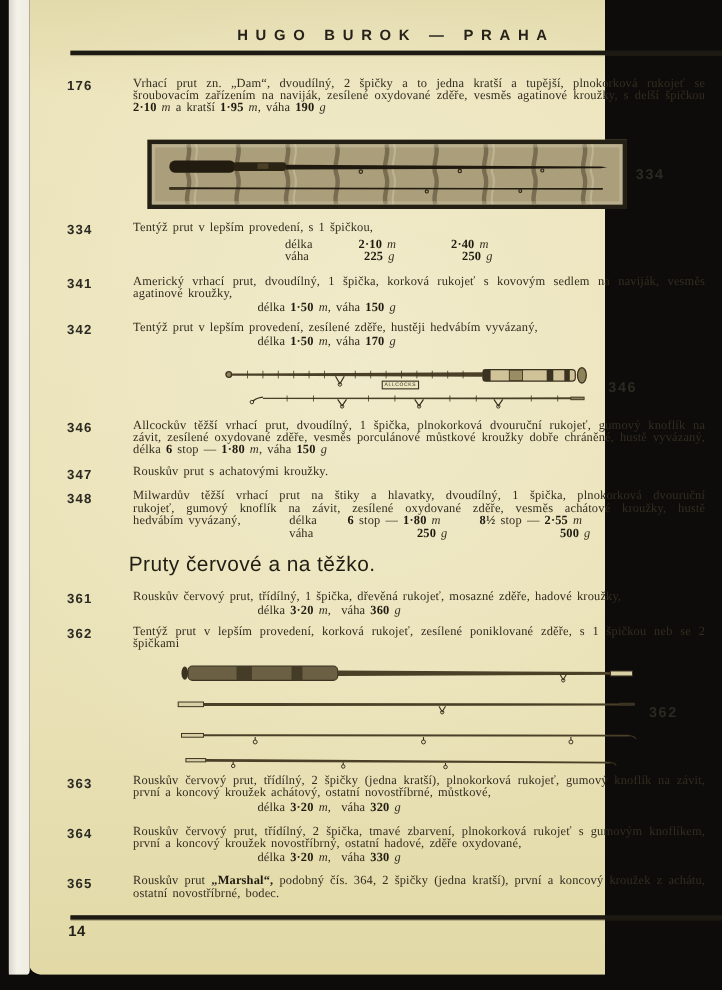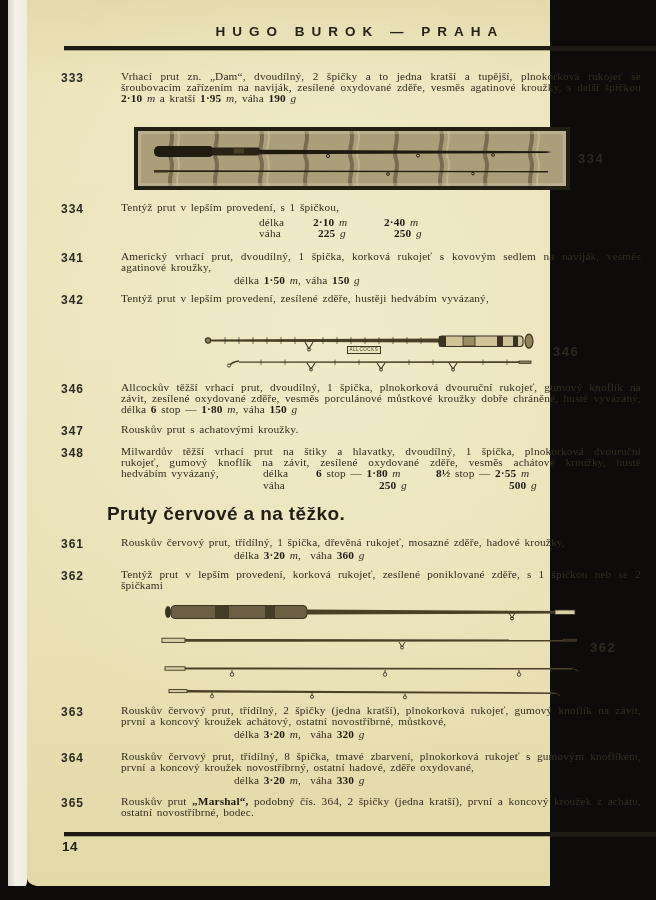--- a/index.html
+++ b/index.html
@@ -28,27 +28,27 @@
   .body{position:relative;margin-left:94px;width:520px;font-size:11.3px;line-height:10.8px;
        color:#332d20;text-align:justify;word-spacing:1.6px;letter-spacing:.15px;}
   .body b{color:#1f1a10;}
   .body i, .t334 i, .t348 i{font-style:italic;}
   .jline{text-align:justify;text-align-last:justify;}
   .dim{margin-top:2.5px;padding-left:113px;text-align:right;text-align-last:left;}
 
   .t334{margin-top:4px;font-size:11.3px;line-height:11px;color:#332d20;}
   .t334 .trow{display:flex;padding-left:138px;}
   .t334 .tl{width:54px;}
-  .t334 .tc{width:71px;}
+  .t334 .tc{width:71px;margin-left:13px;}
 
   .l348{position:relative;height:10.8px;text-align:left;text-align-last:left;}
   .l348 .abs{position:absolute;top:0;white-space:nowrap;}
 
-  .heading{position:absolute;left:80px;top:503px;font-family:"Liberation Sans",sans-serif;
-       font-weight:bold;font-size:19px;letter-spacing:.4px;color:#211d14;}
+  .heading{position:absolute;left:90px;top:503px;font-family:"Liberation Sans",sans-serif;
+       font-weight:normal;font-size:19px;letter-spacing:.4px;color:#211d14;}
 
   .figlabel{position:absolute;font-family:"Liberation Sans",sans-serif;font-weight:bold;
        font-size:13px;letter-spacing:1.5px;color:#2b2a22;}
 
   .photo{position:absolute;left:107px;top:127px;width:436px;height:63px;
        background:#aa9e7b;border:4px solid #241f15;box-sizing:border-box;}
   .photo .inner{position:absolute;inset:0;border:3px solid rgba(225,216,184,.30);}
   .fig{position:absolute;}
   .badge{position:absolute;left:320px;top:346px;width:34px;height:8px;border:1px solid #3a3425;
        font-family:"Liberation Sans",sans-serif;font-size:4.5px;line-height:6px;text-align:center;
@@ -61,21 +61,21 @@
 <body>
 
 <div class="edge-white"></div>
 
 <div class="paper">
 
   <div class="hdr">HUGO BUROK — PRAHA</div>
   <div class="rule rule-top"></div>
 
   <div class="item" style="top:71px">
-    <span class="num">333</span>
+    <span class="num">176</span>
     <div class="body">Vrhací prut zn. „Dam“, dvoudílný, 2 špičky a to jedna kratší a tupější, plnokorková rukojeť se šroubovacím zařízením na naviják, zesílené oxydované zděře, vesměs agatinové kroužky, s delší špičkou <b>2·10</b> <i>m</i> a kratší <b>1·95</b> <i>m</i>, váha <b>190</b> <i>g</i></div>
   </div>
 
   <div class="photo">
     <div class="inner"></div>
     <svg width="428" height="55" viewBox="0 0 428 55">
       <g stroke="rgba(54,44,24,.42)" stroke-width="4" fill="none">
         <path d="M33,0 C37,9 29,18 33,28 C37,38 29,47 33,55"></path>
         <path d="M78,0 C82,9 74,18 78,28 C82,38 74,47 78,55"></path>
         <path d="M123,0 C127,9 119,18 123,28 C127,38 119,47 123,55"></path>
@@ -132,20 +132,21 @@
     <div class="body">
       <div>Americký vrhací prut, dvoudílný, 1 špička, korková rukojeť s kovovým sedlem na naviják, vesměs agatinové kroužky,</div>
       <div class="dim">délka <b>1·50</b> <i>m</i>, váha <b>150</b> <i>g</i></div>
     </div>
   </div>
 
   <div class="item" style="top:293px">
     <span class="num">342</span>
     <div class="body">
       <div>Tentýž prut v lepším provedení, zesílené zděře, hustěji hedvábím vyvázaný,</div>
+      <div class="dim">délka <b>1·50</b> <i>m</i>, váha <b>170</b> <i>g</i></div>
     </div>
   </div>
 
   <div class="fig" style="left:174px;top:330px;width:346px;height:44px">
     <svg width="346" height="44" viewBox="0 0 346 44">
       <g stroke="#3b3322" fill="none">
         <circle cx="7" cy="10.5" r="2.6" stroke-width="1.2" fill="#8e8259"></circle>
         <polygon points="10,9.6 238,8.4 238,12.6 10,11.6" fill="#4a4028" stroke="none"></polygon>
         <g stroke-width="0.7">
           <line x1="24" y1="7" x2="24" y2="14"></line>
@@ -287,21 +288,21 @@
     <span class="num">363</span>
     <div class="body">
       <div>Rouskův červový prut, třídílný, 2 špičky (jedna kratší), plnokorková rukojeť, gumový knoflík na závit, první a koncový kroužek achátový, ostatní novostříbrné, můstkové,</div>
       <div class="dim">délka <b>3·20</b> <i>m</i>,&nbsp; váha <b>320</b> <i>g</i></div>
     </div>
   </div>
 
   <div class="item" style="top:751px">
     <span class="num">364</span>
     <div class="body">
-      <div>Rouskův červový prut, třídílný, 8 špička, tmavé zbarvení, plnokorková rukojeť s gumovým knoflíkem, první a koncový kroužek novostříbrný, ostatní hadové, zděře oxydované,</div>
+      <div>Rouskův červový prut, třídílný, 2 špička, tmavé zbarvení, plnokorková rukojeť s gumovým knoflíkem, první a koncový kroužek novostříbrný, ostatní hadové, zděře oxydované,</div>
       <div class="dim">délka <b>3·20</b> <i>m</i>,&nbsp; váha <b>330</b> <i>g</i></div>
     </div>
   </div>
 
   <div class="item" style="top:796px">
     <span class="num">365</span>
     <div class="body">Rouskův prut <b>„Marshal“,</b> podobný čís. 364, 2 špičky (jedna kratší), první a koncový kroužek z achátu, ostatní novostříbrné, bodec.</div>
   </div>
 
   <div class="rule rule-bottom"></div>

